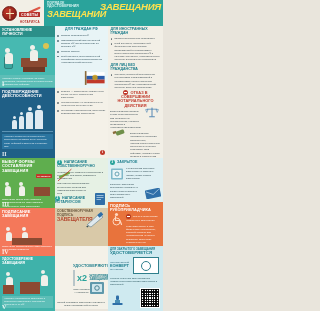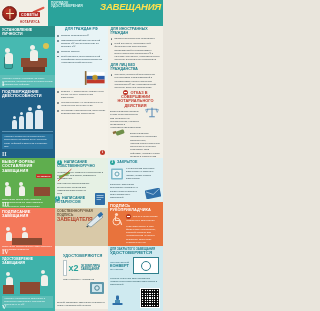--- a/index.html
+++ b/index.html
@@ -217,21 +217,21 @@
 
   
   #p-ownsign { left: 55px; top: 208px; width: 53px; height: 38px; background: #d9c9a8; color: #4a3f2c; padding: 2px; }
   #p-ownsign .sub-head { color: #b3472e; }
 
   
   #p-final { left: 0; top: 256px; width: 55px; height: 55px; background: #3fb2aa; color: #fff; padding: 2px; }
   #p-final .sec-head { color: #ffffff; font-size: 3.4px; }
 
   
-  #p-copies { left: 55px; top: 246px; width: 53px; height: 63px; background: #f4f1e8; color: #33484d; padding: 8px; }
+  #p-copies { left: 55px; top: 246px; width: 53px; height: 63px; background: #f4f1e8; color: #33484d; padding: 18px; text-align: center; }
   .x2 { font-size: 9px; font-weight: bold; color: #2aa39b; line-height: 1; }
   .doc-sheet {
     width: 13px; height: 16px; background: #fff; border: .6px solid #b9c6c9;
     display: inline-block; position: relative;
   }
   .doc-sheet i {
     position: absolute; left: 1.5px; right: 1.5px; height: .7px; background: #cfd8da;
   }
 
   
@@ -264,20 +264,21 @@
     <div class="logo-box">
       <div class="seal"></div>
       <div class="logo-text">
         <span class="logo-l1">СОВЕТЫ</span>
         <span class="logo-l2">НОТАРИУСА</span>
       </div>
       <div class="pen"></div>
     </div>
     <div class="title-mid">
       <div class="title-kicker">ПОРЯДОК УДОСТОВЕРЕНИЯ</div>
+      <div class="title-big">ЗАВЕЩАНИЙ</div>
     </div>
     <div class="title-right">
       <div class="big2">ЗАВЕЩАНИЯ</div>
     </div>
   </div>
 
   <div class="col" id="p-identity">
     <div class="hdr sec-head">УСТАНОВЛЕНИЕ ЛИЧНОСТИ</div>
     <div class="scene">
       <div class="chair"></div>

